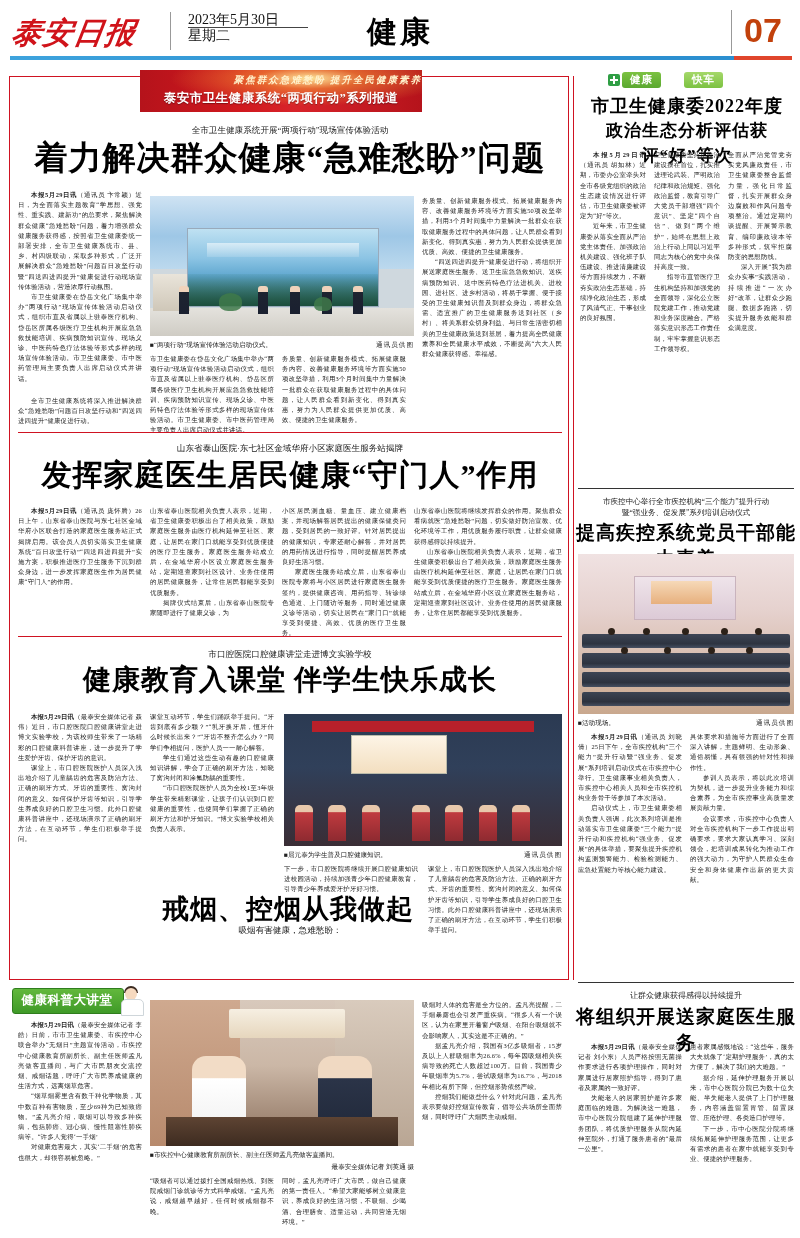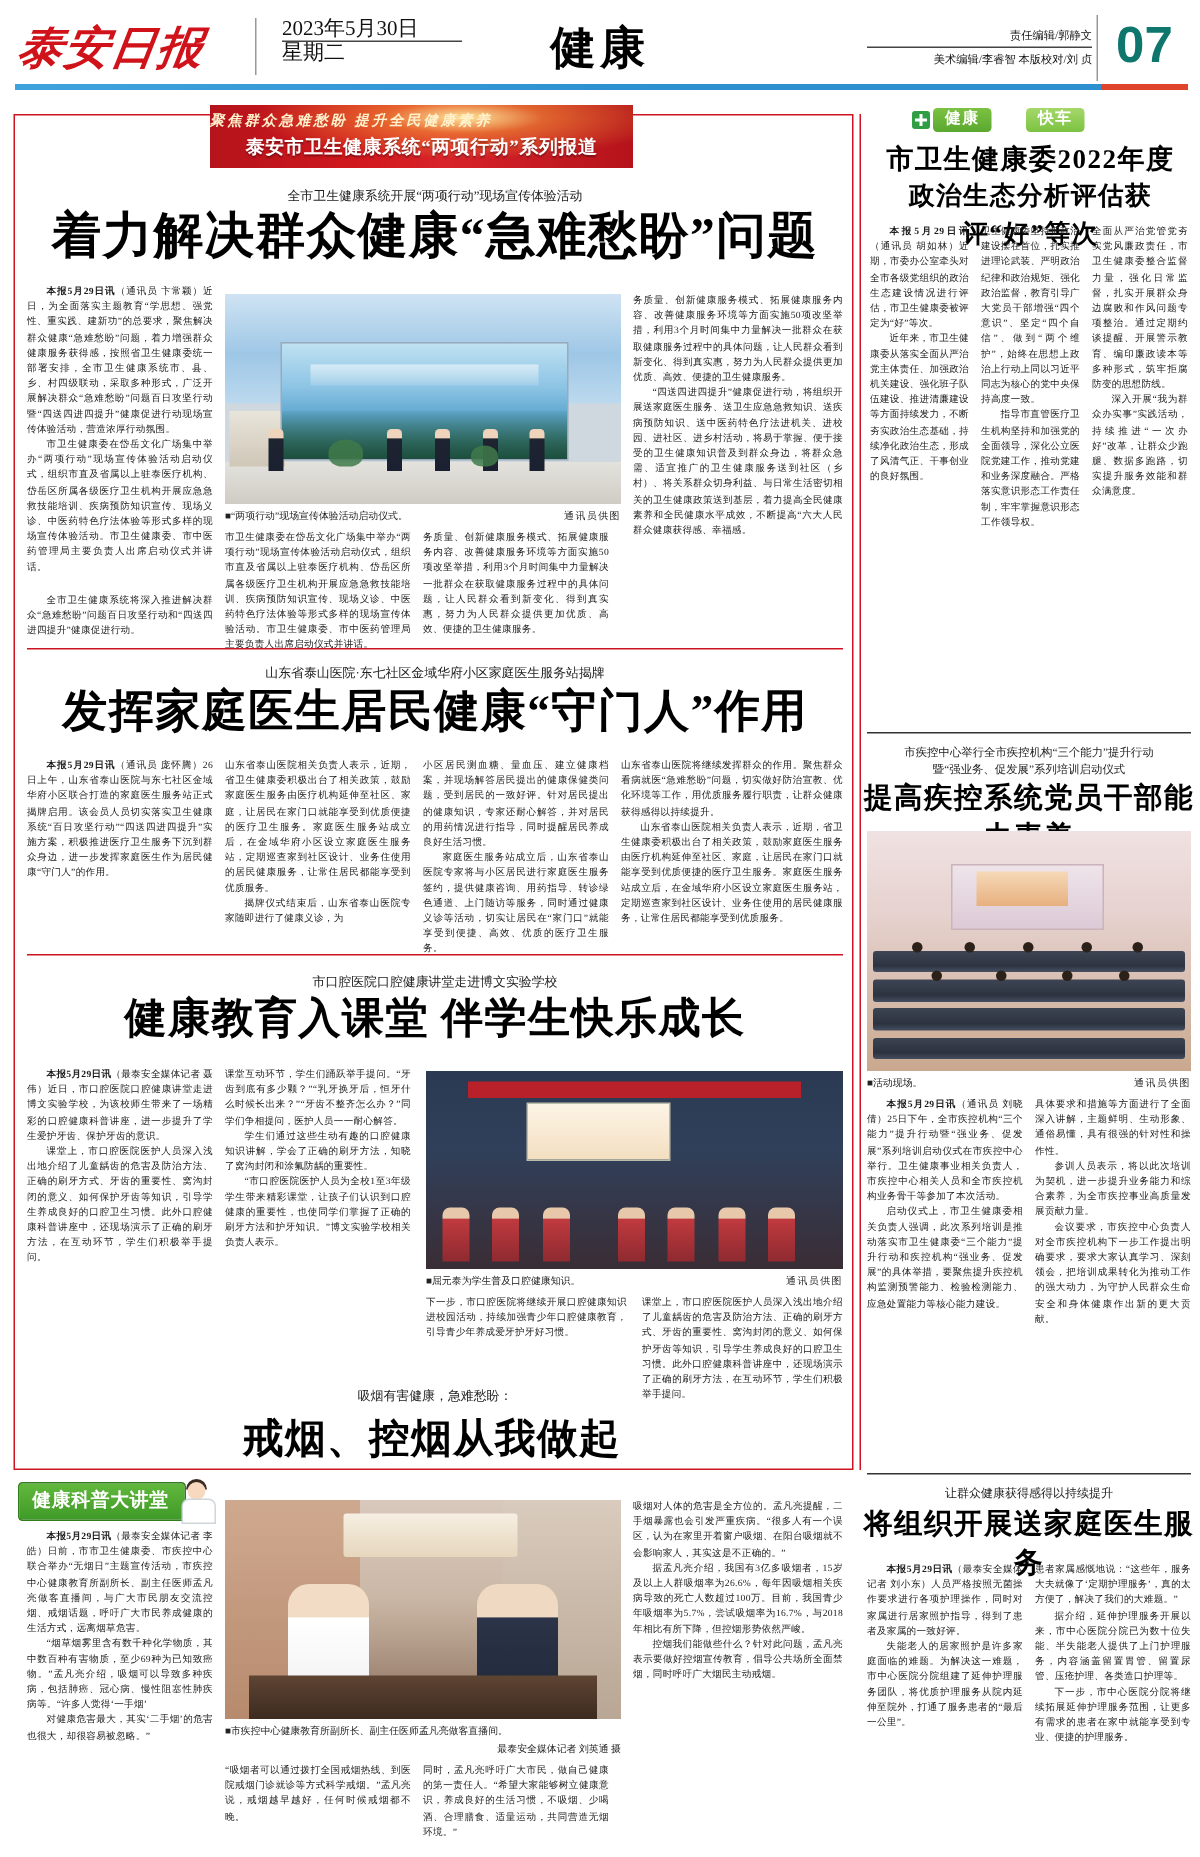--- a/index.html
+++ b/index.html
@@ -25,21 +25,21 @@
   .mh-date .d2{display:block;padding-top:2px;}
   .mh-title{
     position:absolute;left:0;right:0;top:12px;text-align:center;
     font-size:30px;font-weight:bold;letter-spacing:3px;color:#000;
   }
   .mh-cred{position:absolute;right:72px;top:18px;width:150px;text-align:right;font-size:7.5px;line-height:12px;color:#111;}
   .mh-cred .c1{display:block;border-bottom:1px solid #444;padding-bottom:1px;}
   .mh-cred .c2{display:block;padding-top:2px;}
   .mh-pageno{
     position:absolute;right:8px;top:8px;width:58px;text-align:center;
-    font-size:34px;font-weight:bold;color:#0f766e;line-height:44px;
+    font-size:34px;font-weight:bold;color:#c2410c;line-height:44px;
     font-family:"Liberation Sans",sans-serif;
   }
   .mh-vrule{position:absolute;right:68px;top:10px;width:1px;height:44px;background:#999;}
   .mh-barblue{position:absolute;left:10px;top:56px;width:758px;height:4px;
     background:linear-gradient(90deg,#3ea3dd 0%,#2b8fd0 60%,#2b8fd0 100%);}
   .mh-barred{position:absolute;right:8px;top:56px;width:58px;height:4px;background:#e0452c;}
 
   
   .leftbox{position:absolute;left:9px;top:76px;width:560px;height:904px;border:1.4px solid #cf1322;box-sizing:border-box;}
   .vdiv{position:absolute;top:76px;width:1px;background:#cf1322;}
@@ -69,21 +69,21 @@
 
   
   .redbanner{
     position:absolute;left:140px;top:70px;width:282px;height:42px;
     background:
       radial-gradient(ellipse at 60% 20%, rgba(255,240,160,.95) 0%, rgba(255,190,60,.45) 22%, rgba(214,28,30,0) 58%),
       linear-gradient(90deg,#b5131b 0%,#d0181e 35%,#d8232a 55%,#b5131b 100%);
     overflow:hidden;
   }
   .redbanner .rb1{
-    position:absolute;left:0;right:0;top:4px;text-align:left;
+    position:absolute;left:0;right:0;top:4px;text-align:right;
     font-size:9.5px;color:#fff2cc;letter-spacing:2px;font-weight:bold;font-style:italic;
   }
   .redbanner .rb2{
     position:absolute;left:0;right:0;top:20px;text-align:center;
     font-size:12.5px;color:#fff;letter-spacing:.5px;font-weight:bold;
     text-shadow:0 1px 1px rgba(0,0,0,.35);
   }
 
   
   .photo{position:absolute;overflow:hidden;background:#cfd8de;}
@@ -179,24 +179,20 @@
 <div class="page">
 
   <div class="masthead">
     <div class="logo">泰安日报</div>
     <div class="mh-rule"></div>
     <div class="mh-date">
       <span class="d1">2023年5月30日</span>
       <span class="d2">星期二</span>
     </div>
     <div class="mh-title">健康</div>
-    <div class="mh-cred">
-      <span class="c1">责任编辑/郭静文</span>
-      <span class="c2">美术编辑/李睿智  本版校对/刘 贞</span>
-    </div>
     <div class="mh-vrule"></div>
     <div class="mh-pageno">07</div>
     <div class="mh-barblue"></div>
     <div class="mh-barred"></div>
   </div>
 
   <div class="leftbox"></div>
   <div class="vdiv" style="left:573px;height:904px;"></div>
 
   <div class="redbanner">
@@ -299,21 +295,21 @@
     <span>■屈元泰为学生普及口腔健康知识。</span>
   </div>
   <div class="col body-cn" style="left:284px;top:864px;width:134px;height:44px;">
     <span>下一步，市口腔医院将继续开展口腔健康知识进校园活动，持续加强青少年口腔健康教育，引导青少年养成爱牙护牙好习惯。</span>
   </div>
   <div class="col body-cn" style="left:428px;top:864px;width:134px;height:44px;">
     <span>课堂上，市口腔医院医护人员深入浅出地介绍了儿童龋齿的危害及防治方法、正确的刷牙方式、牙齿的重要性、窝沟封闭的意义、如何保护牙齿等知识，引导学生养成良好的口腔卫生习惯。此外口腔健康科普讲座中，还现场演示了正确的刷牙方法，在互动环节，学生们积极举手提问。</span>
   </div>
 
   <div class="col shoulder-sm" style="left:20px;top:924px;width:540px;">吸烟有害健康，急难愁盼：</div>
-  <div class="col headline h-4" style="left:18px;top:942px;width:540px;">戒烟、控烟从我做起</div>
+  <div class="col headline h-4" style="left:18px;top:892px;width:540px;">戒烟、控烟从我做起</div>
 
   <div class="badge-kepu">
     <div class="bg"></div>
     <div class="tx">健康科普大讲堂</div>
     <div class="doc">
       <div class="hair"></div>
         <div class="face"></div>
         <div class="coat"></div>
     </div>
   </div>

